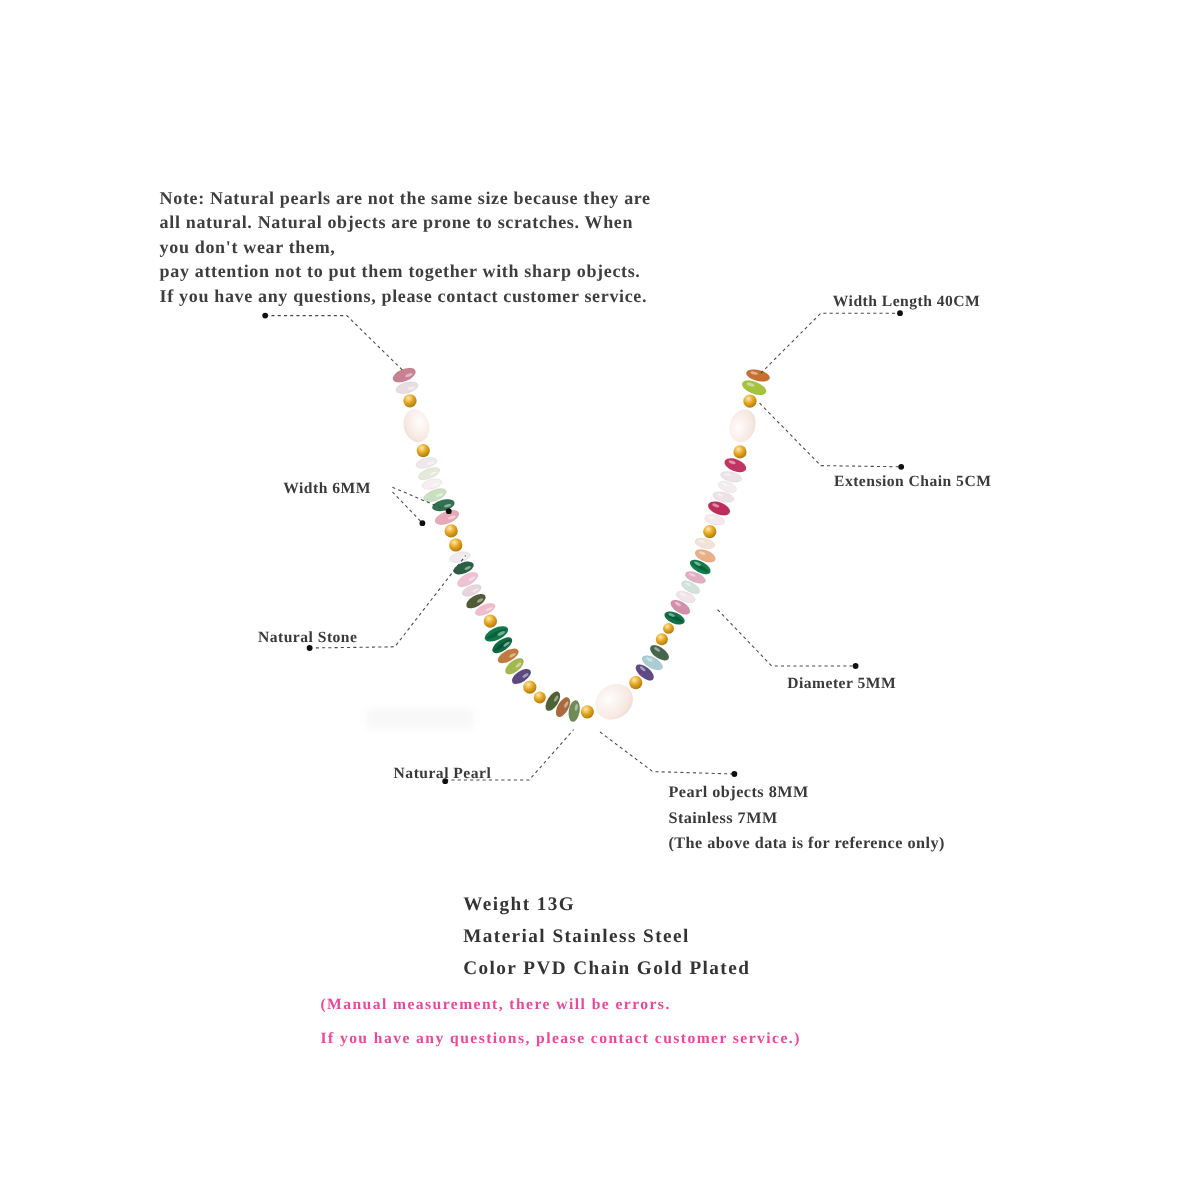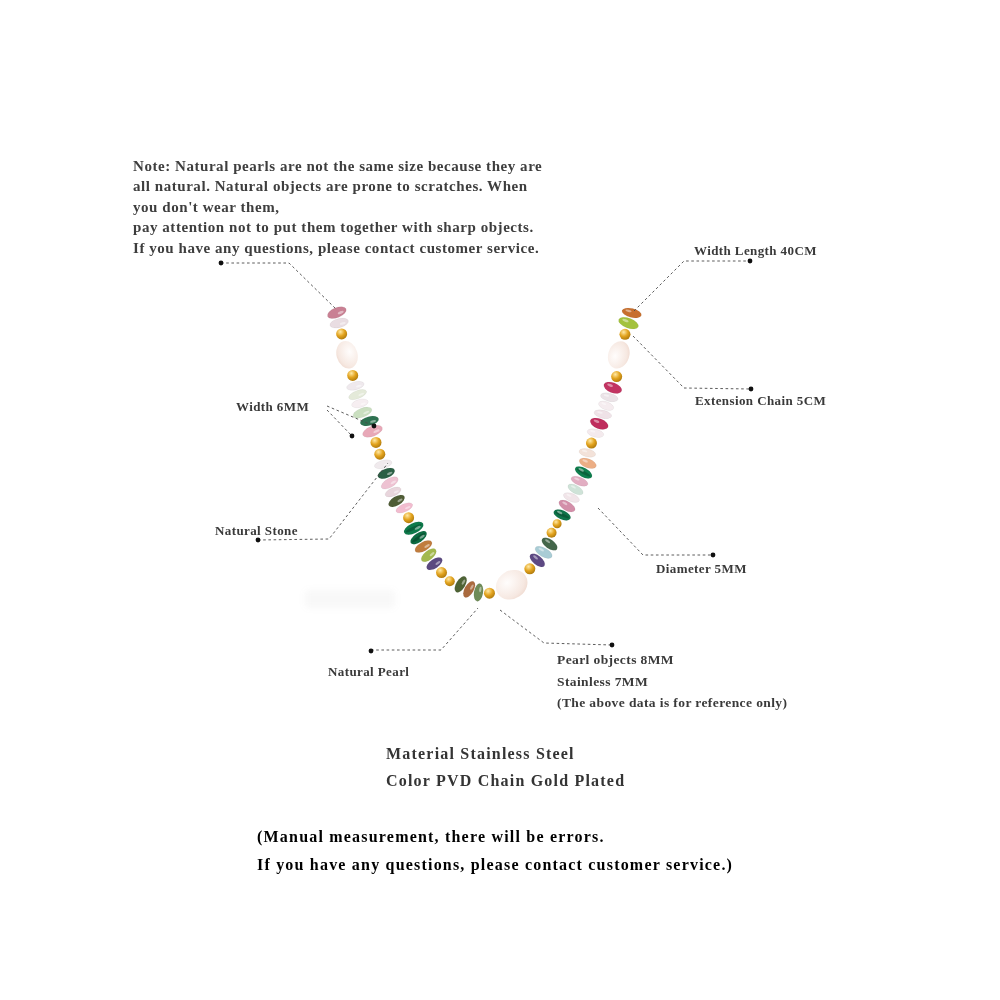--- a/index.html
+++ b/index.html
@@ -9,22 +9,22 @@
     overflow:hidden;
   }
   .txt{position:absolute;white-space:nowrap;}
   .note-block{left:133px;top:156px;font-size:15px;font-weight:600;
     letter-spacing:0.55px;line-height:20.4px;color:#3e3e3e;}
   .callout{font-size:13px;font-weight:600;letter-spacing:0.4px;color:#3a3a3a;}
   .pearl-specs{left:557px;top:649px;font-size:13.5px;font-weight:600;
     letter-spacing:0.4px;line-height:21.5px;color:#3a3a3a;white-space:nowrap;}
   .specs-block{left:386px;top:741px;font-size:16px;font-weight:700;
     letter-spacing:1.2px;line-height:26.8px;color:#343434;}
-  .disclaimer-block{left:257px;top:823px;font-size:16px;font-weight:700;
-    letter-spacing:1.2px;line-height:28px;color:#000000;}
+  .disclaimer-block{left:267px;top:823px;font-size:13px;font-weight:700;
+    letter-spacing:1.2px;line-height:28px;color:#ec4899;}
   svg{position:absolute;left:0;top:0;}
   .leader{fill:none;stroke:#4a4a4a;stroke-width:0.9;stroke-dasharray:2.6 2.6;}
   .leader-dot{fill:#101010;}
   .watermark{position:absolute;left:305px;top:590px;width:90px;height:18px;
     background:rgba(120,120,120,0.05);filter:blur(3px);border-radius:4px;}
 </style>
 </head>
 <body>
 
 <svg id="necklace-svg" width="1000" height="1000" viewBox="0 0 1000 1000">
@@ -188,29 +188,30 @@
 <div class="txt callout" style="left:694px;top:243px;">Width Length 40CM</div>
 
 <div class="txt callout" style="left:695px;top:369px;margin-top:24px;">Extension Chain 5CM</div>
 
 <div class="txt callout" style="left:236px;top:399px;">Width 6MM</div>
 
 <div class="txt callout" style="left:215px;top:523px;text-align:center;">Natural Stone</div>
 
 <div class="txt callout" style="left:656px;top:561px;">Diameter 5MM</div>
 
-<div class="txt callout" style="left:328px;top:636px;margin-top:28px;">Natural Pearl</div>
+<div class="txt callout" style="left:328px;top:636px;">Natural Pearl</div>
 
 <div class="txt pearl-specs">
   <div>Pearl objects 8MM</div>
   <div>Stainless 7MM</div>
   <div>(The above data is for reference only)</div>
 </div>
 
 <div class="txt specs-block">
+  <div>Weight 13G</div>
   <div>Material Stainless Steel</div>
   <div>Color PVD Chain Gold Plated</div>
 </div>
 
 <div class="txt disclaimer-block">
   <div>(Manual measurement, there will be errors.</div>
   <div>If you have any questions, please contact customer service.)</div>
 </div>
 
 </body></html>

